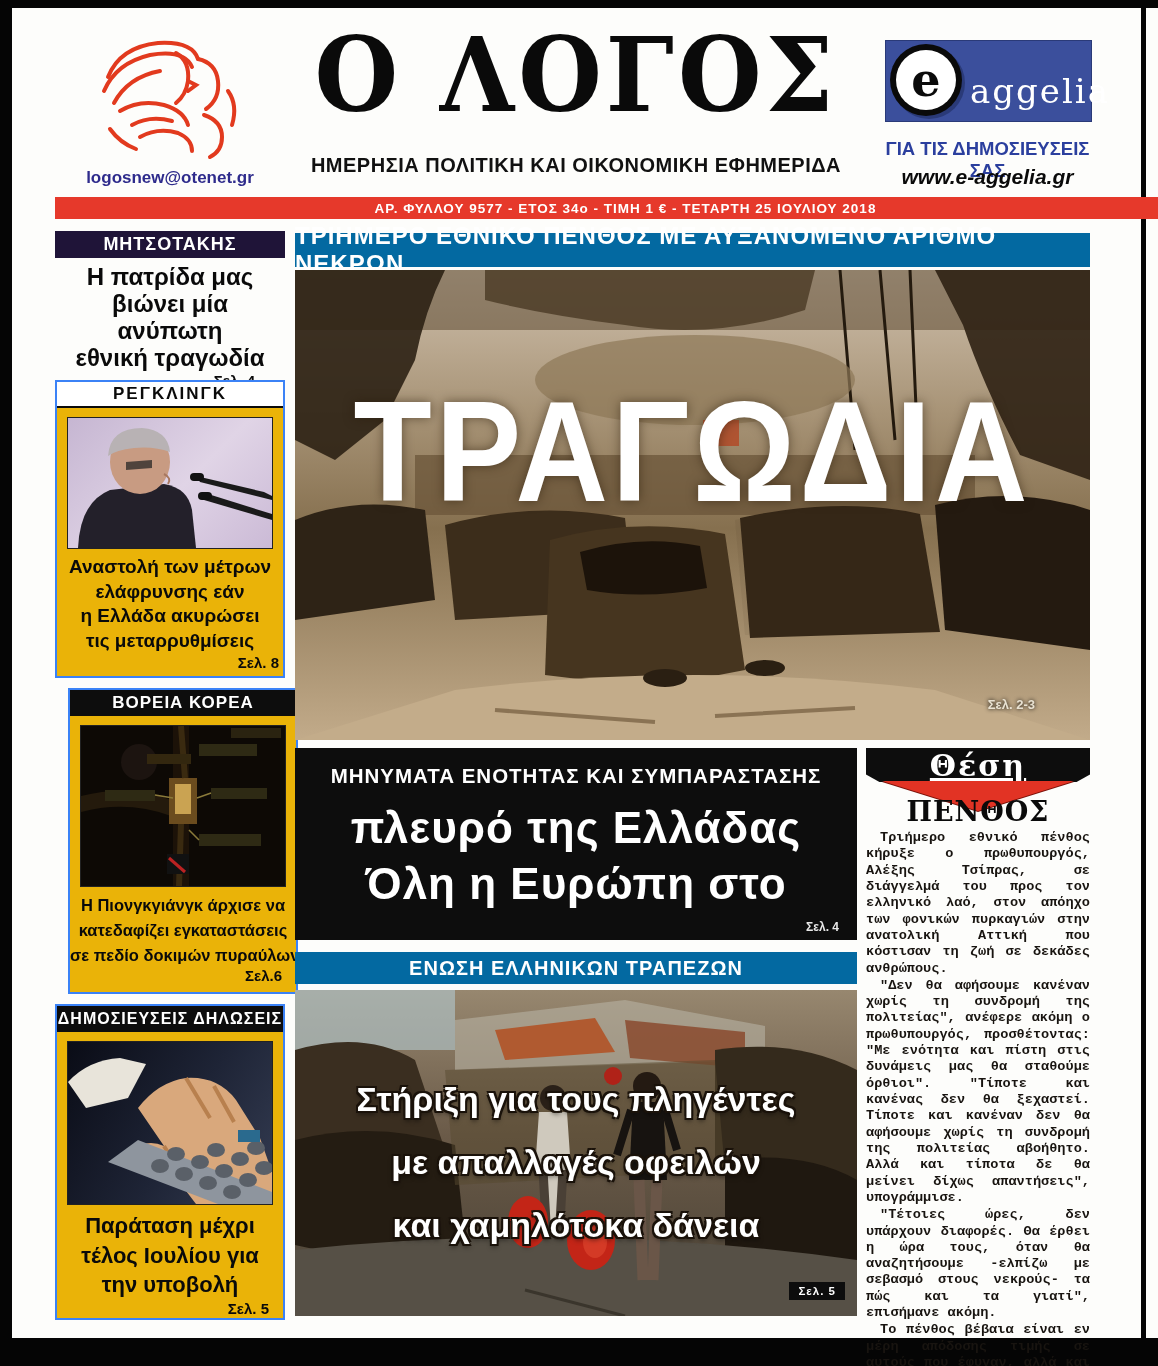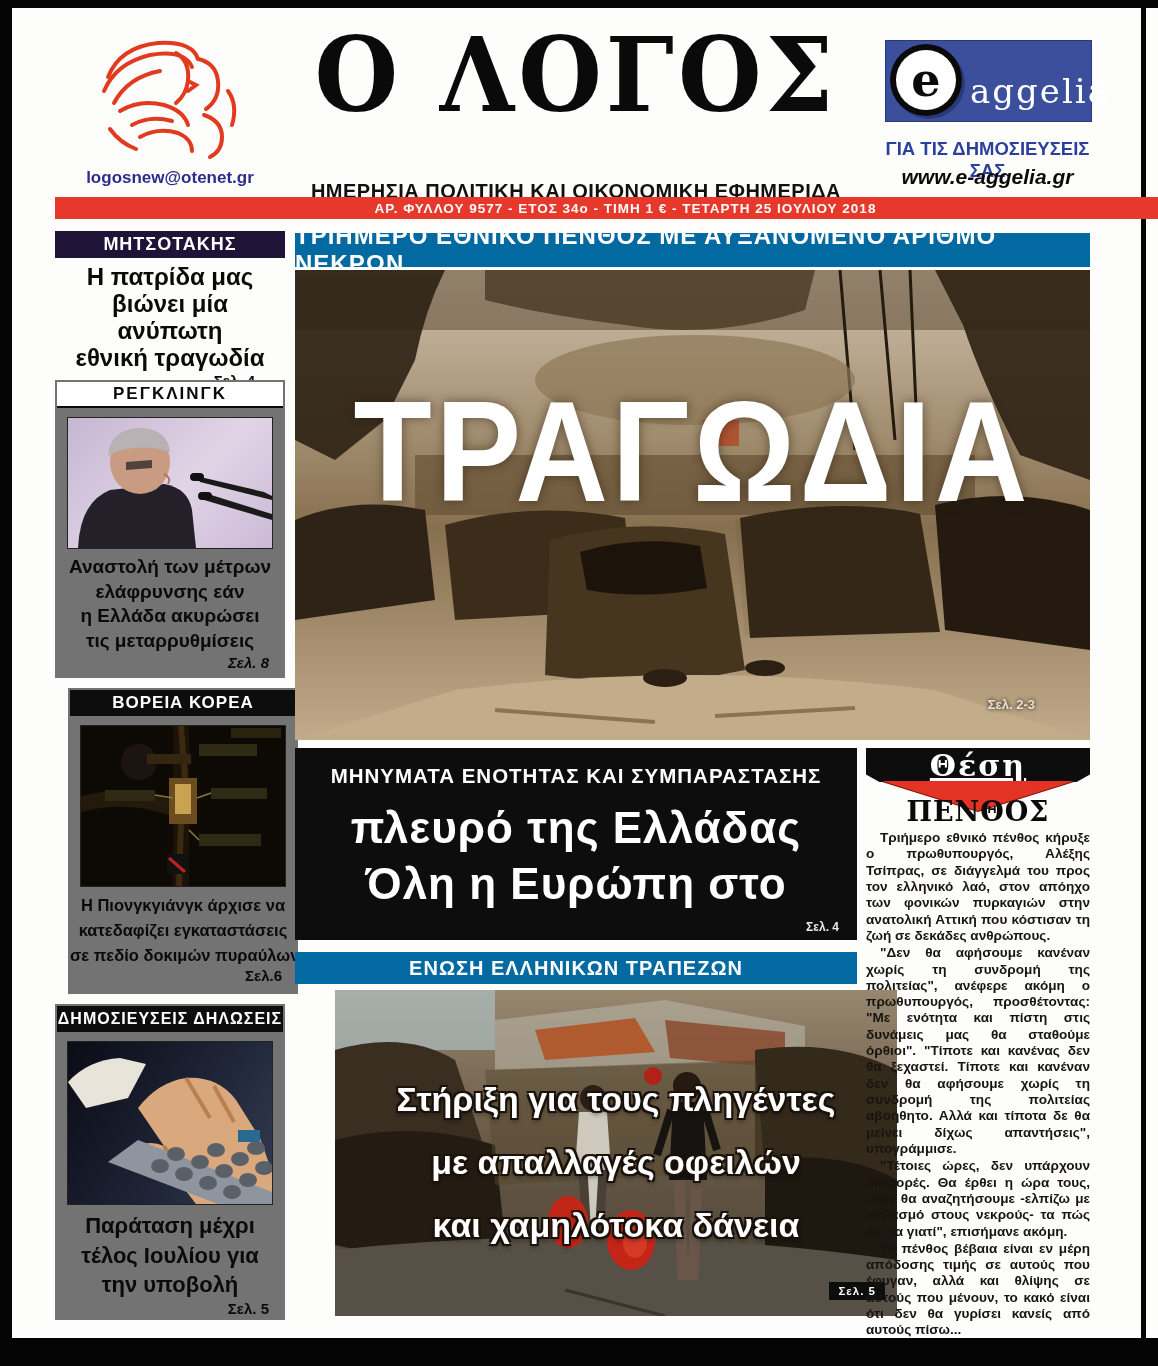--- a/index.html
+++ b/index.html
@@ -23,21 +23,21 @@
   .adword{position:absolute;left:84px;bottom:10px;font-family:"DejaVu Serif",serif;font-size:34px;color:#fff;letter-spacing:2px;}
   .adtag{color:#2b3f9e;font-weight:bold;font-size:18.5px;text-align:center;}
   .adurl{color:#0a0a0a;font-weight:bold;font-style:italic;font-size:21px;text-align:center;}
   
   .kicker-dark{background:#1f1438;color:#fff;font-weight:bold;font-size:18px;
                display:flex;align-items:center;justify-content:center;letter-spacing:1px;}
   .kicker-black{background:#0d0d0d;color:#fff;font-weight:bold;font-size:17px;
                display:flex;align-items:center;justify-content:center;letter-spacing:1px;}
   .kicker-white{background:#fff;color:#0a0a0a;font-weight:bold;font-size:17px;letter-spacing:2px;
                display:flex;align-items:center;justify-content:center;border-bottom:2px solid #0a0a0a;}
-  .sbox{border:2px solid #737373;background:#737373;}
+  .sbox{border:2px solid #3b82f6;background:#eab308;}
   .sb-head{color:#0a0a0a;font-weight:bold;text-align:center;}
   .sb-head span{display:block;white-space:nowrap;}
   .pageref{font-weight:bold;font-size:15px;color:#0a0a0a;text-align:right;}
   .photo{position:relative;overflow:hidden;border:1px solid #222;}
   
   .blackbar{background:#0369a1;color:#fff;font-weight:bold;display:flex;align-items:center;justify-content:center;letter-spacing:1px;}
   .hero{overflow:hidden;background:linear-gradient(#cfc0ad 0%,#a89477 30%,#86704f 55%,#c2ab8a 100%);}
   .hero-title{position:absolute;left:0;right:0;top:118px;text-align:center;color:#fff;
       font-weight:bold;font-size:128px;line-height:1;letter-spacing:4px;transform:scaleY(1.12);
       text-shadow:0 0 10px rgba(40,25,10,.55);}
@@ -55,21 +55,21 @@
   .banks-page{position:absolute;right:12px;bottom:16px;background:#0d0d0d;color:#fff;font-weight:bold;
       font-size:11.5px;padding:3px 9px;letter-spacing:1px;}
   
   .op-head{background:#0d0d0d;color:#fff;display:flex;align-items:center;justify-content:center;
       font-family:"DejaVu Serif",serif;font-weight:bold;font-size:30px;
       clip-path:polygon(0 0,100% 0,100% 78%,94% 100%,6% 100%,0 78%);}
   .op-head span{text-decoration:underline;letter-spacing:2px;}
   .op-arrow{width:0;height:0;border-left:96px solid transparent;border-right:96px solid transparent;
       border-top:30px solid #e23324;margin:0 auto;filter:drop-shadow(0 1px 0 #7a1008);}
   .op-title{font-family:"DejaVu Serif",serif;font-weight:bold;font-size:27px;text-align:center;letter-spacing:1px;color:#0a0a0a;}
-  .op-body{font-family:Liberation Sans, sans-serif;font-weight:bold;font-size:13.6px;line-height:1.2;
+  .op-body{font-family:Liberation Mono, monospace;font-weight:bold;font-size:13.6px;line-height:1.2;
       color:#181410;text-align:justify;}
   .op-body p{margin:0 0 1px 0;text-indent:14px;}
 </style>
 </head>
 <body>
 
 <div id="page">
 
   <div class="abs edge" style="left:0;top:0;width:1158px;height:8px;"></div>
   <div class="abs edge" style="left:0;top:0;width:12px;height:1345px;"></div>
@@ -90,21 +90,21 @@
         <path d="M60,104 Q78,94 98,100 Q112,106 112,118"></path>
         <path d="M124,82 Q142,88 142,104 Q142,118 130,124"></path>
         <path d="M30,96 Q40,110 56,116"></path>
         <path d="M148,58 Q158,72 152,92"></path>
       </g>
     </svg>
   </div>
   <div class="abs email" style="left:50px;top:168px;width:240px;">logosnew@otenet.gr</div>
 
   <div class="abs masthead" style="left:292px;top:24px;width:568px;">Ο ΛΟΓΟΣ</div>
-  <div class="abs subtitle" style="left:292px;top:180px;width:568px;">ΗΜΕΡΗΣΙΑ ΠΟΛΙΤΙΚΗ ΚΑΙ ΟΙΚΟΝΟΜΙΚΗ ΕΦΗΜΕΡΙΔΑ</div>
+  <div class="abs subtitle" style="left:292px;top:154px;width:568px;">ΗΜΕΡΗΣΙΑ ΠΟΛΙΤΙΚΗ ΚΑΙ ΟΙΚΟΝΟΜΙΚΗ ΕΦΗΜΕΡΙΔΑ</div>
 
   <div class="abs adbox" style="left:885px;top:40px;width:205px;height:80px;">
     <div class="adcircle">
       <div class="inner">
           <span class="e">e</span>
         </div>
     </div>
     <div class="adword">aggelia</div>
   </div>
   <div class="abs adtag" style="left:875px;top:138px;width:225px;">ΓΙΑ ΤΙΣ ΔΗΜΟΣΙΕΥΣΕΙΣ ΣΑΣ</div>
@@ -138,21 +138,21 @@
         <path d="M96,56 Q104,60 100,66" fill="none" stroke="#a87860" stroke-width="2"></path>
       </svg>
     </div>
     <div class="sb-head" style="font-size:19px;line-height:1.3;margin-top:2px;">
       <span>Αναστολή των μέτρων</span>
       <span>ελάφρυνσης εάν</span>
       <span>η Ελλάδα ακυρώσει</span>
       <span>τις μεταρρυθμίσεις</span>
     </div>
     <div class="pageref">
-      <span style="padding-right:14px;font-style:italic;">Σελ. 8</span>
+      <span style="padding-right:4px;">Σελ. 8</span>
     </div>
   </div>
 
   <div class="abs sbox" style="left:68px;top:688px;width:226px;height:302px;">
     <div class="kicker-black" style="height:26px;">ΒΟΡΕΙΑ ΚΟΡΕΑ</div>
     <div class="photo" style="margin:9px 10px 6px 10px;height:160px;background:#0d0905;">
       <svg width="204" height="160" viewBox="0 0 204 160">
         <path d="M0,70 Q50,58 90,74 L90,90 Q46,74 0,86 Z" fill="#241a0c"></path>
         <rect x="92" y="0" width="16" height="160" fill="#1c1208"></rect>
         <rect x="88" y="52" width="28" height="46" fill="#6b4c1e"></rect>
@@ -248,21 +248,21 @@
     <div class="ek">ΜΗΝΥΜΑΤΑ ΕΝΟΤΗΤΑΣ ΚΑΙ ΣΥΜΠΑΡΑΣΤΑΣΗΣ</div>
     <div class="eh">
       <span>πλευρό της Ελλάδας</span>
       <span>Όλη η Ευρώπη στο</span>
     </div>
     <div class="ep">Σελ. 4</div>
   </div>
 
   <div class="abs blackbar" style="left:295px;top:952px;width:562px;height:32px;font-size:20px;">ΕΝΩΣΗ ΕΛΛΗΝΙΚΩΝ ΤΡΑΠΕΖΩΝ</div>
 
-  <div class="abs banksphoto" style="left:295px;top:990px;width:562px;height:326px;margin-left:40px;">
+  <div class="abs banksphoto" style="left:295px;top:990px;width:562px;height:326px;">
     <svg width="562" height="326" viewBox="0 0 562 326" style="position:absolute;left:0;top:0;">
       <rect x="0" y="0" width="160" height="60" fill="#aebfc2" opacity="0.7"></rect>
       <path d="M160,30 L330,10 L470,36 L470,70 L160,80 Z" fill="#b8b2a4" opacity="0.6"></path>
       <path d="M200,40 L300,28 L320,62 L210,70 Z" fill="#b05a30"></path>
       <path d="M330,30 L450,42 L450,78 L335,68 Z" fill="#8a4a2e" opacity="0.85"></path>
       <path d="M0,60 Q70,40 120,70 L150,160 Q80,190 10,170 L0,170 Z" fill="#3a2e20"></path>
       <path d="M0,150 Q80,130 160,155 L170,250 Q80,275 0,255 Z" fill="#241c12"></path>
       <path d="M420,60 Q500,48 562,80 L562,200 Q480,210 420,180 Z" fill="#342a1c"></path>
       <path d="M430,170 Q510,160 562,190 L562,300 Q470,300 430,260 Z" fill="#1f1810"></path>
       <path d="M150,80 L420,70 L430,180 L160,195 Z" fill="#57492f" opacity="0.5"></path>

